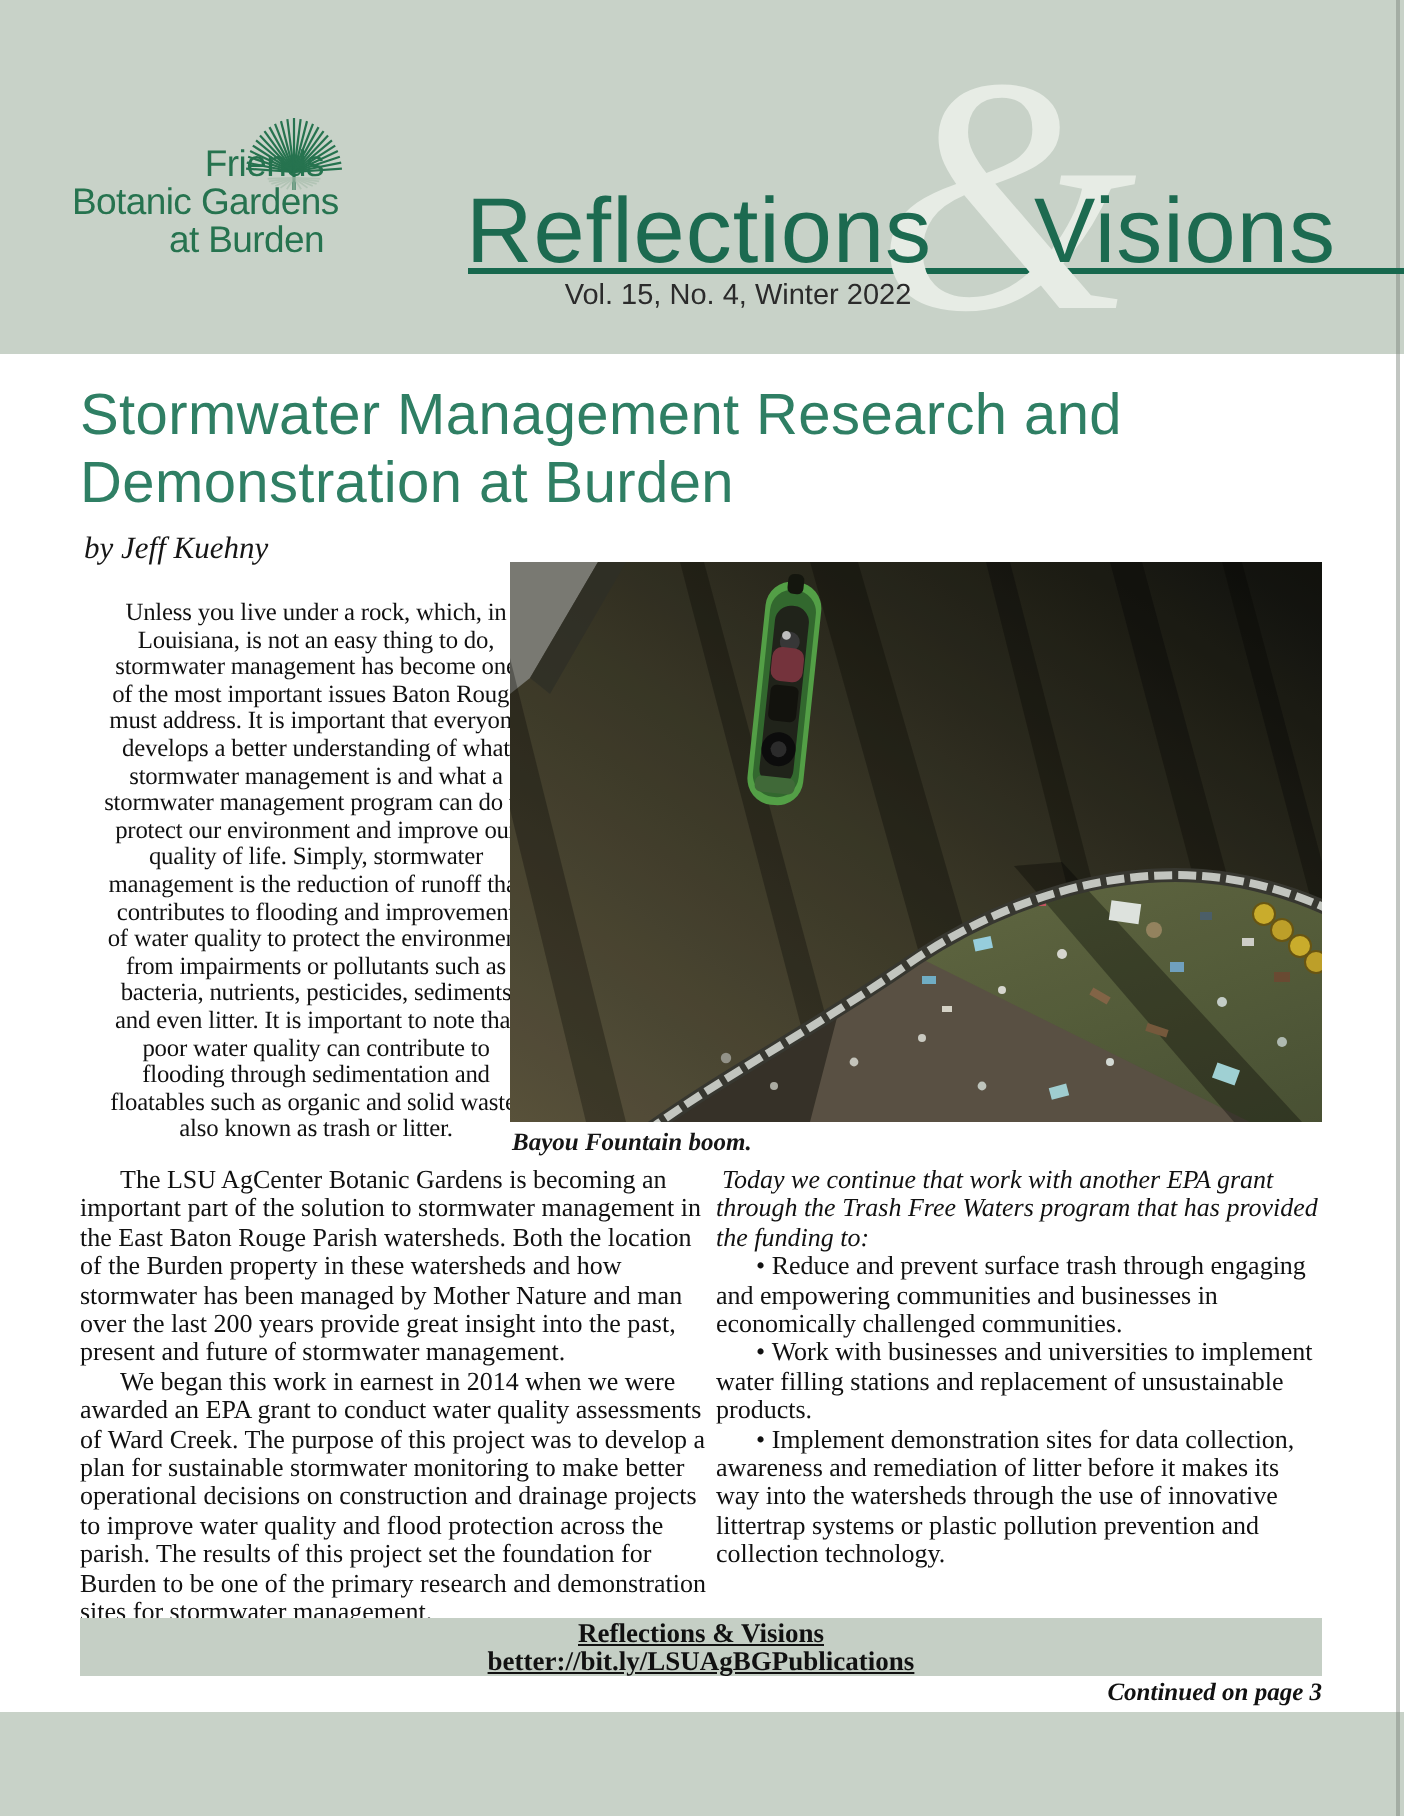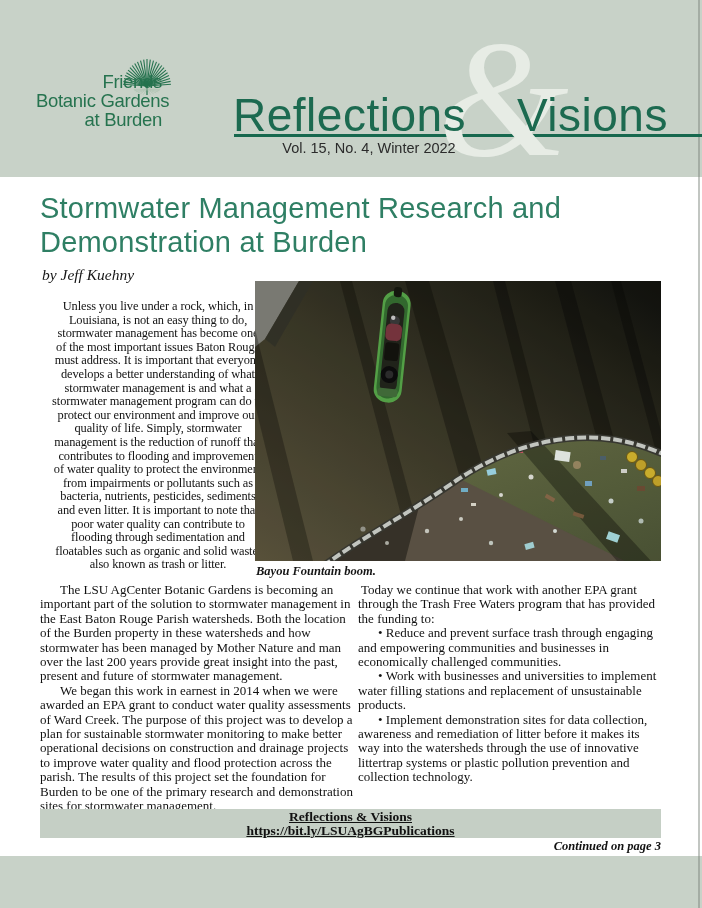--- a/index.html
+++ b/index.html
@@ -29,21 +29,21 @@
   .byline{position:absolute;left:42px;top:266px;font-style:italic;font-size:15.5px;color:#161616;}
 
   .para1{position:absolute;left:52px;top:300px;width:212px;height:285px;overflow:hidden;
         font-size:12.4px;line-height:13.6px;letter-spacing:-0.1px;text-align:center;}
   .photo{position:absolute;left:255px;top:281px;width:406px;height:280px;background:#3c3a2a;}
   .caption{position:absolute;left:256px;top:564px;font-style:italic;font-weight:600;font-size:12.5px;color:#161616;}
 
   .leftcol2{position:absolute;left:40px;top:583px;width:314px;font-size:13px;line-height:14.4px;}
   .leftcol2 p{margin:0;text-indent:20px;}
   .rightcol{position:absolute;left:358px;top:583px;width:303px;font-size:13px;line-height:14.4px;}
-  .rightcol .lead{margin:0;text-indent:3px;}
+  .rightcol .lead{margin:0;text-indent:3px;font-style:italic;}
   .bullet{margin:0;text-indent:20px;}
   .bullet::before{content:"\2022\00a0";}
 
   
   .footerbar{position:absolute;left:40px;top:809px;width:621px;height:29px;background:var(--footer_bar_bg,#c6d0c6);
         text-align:center;font-weight:700;font-size:13.5px;line-height:14px;padding-top:1px;box-sizing:border-box;text-decoration:underline;}
   .footerbar .url{font-weight:700;}
   .continued{position:absolute;left:40px;top:839px;width:621px;text-align:right;
         font-style:italic;font-weight:700;font-size:12.5px;}
   .bottomblock{position:absolute;left:0;top:856px;width:702px;height:52px;background:var(--header_bg,#c8d2c8);}
@@ -218,18 +218,18 @@
 
   <div class="rightcol">
     <p class="lead">Today we continue that work with another EPA grant through the Trash Free Waters program that has provided the funding to:</p>
     <p class="bullet">Reduce and prevent surface trash through engaging and empowering communities and businesses in economically challenged communities.</p>
     <p class="bullet">Work with businesses and universities to implement water filling stations and replacement of unsustainable products.</p>
     <p class="bullet">Implement demonstration sites for data collection, awareness and remediation of litter before it makes its way into the watersheds through the use of innovative littertrap systems or plastic pollution prevention and collection technology.</p>
   </div>
 
   <div class="footerbar">
     <div>Reflections &amp; Visions</div>
-    <div class="url">https://bit.ly/LSUAgBGPublications</div>
+    <div class="url">better://bit.ly/LSUAgBGPublications</div>
   </div>
   <div class="continued">Continued on page 3</div>
   <div class="bottomblock"></div>
   <div class="edge-line"></div>
 </div>
 
 </body></html>

